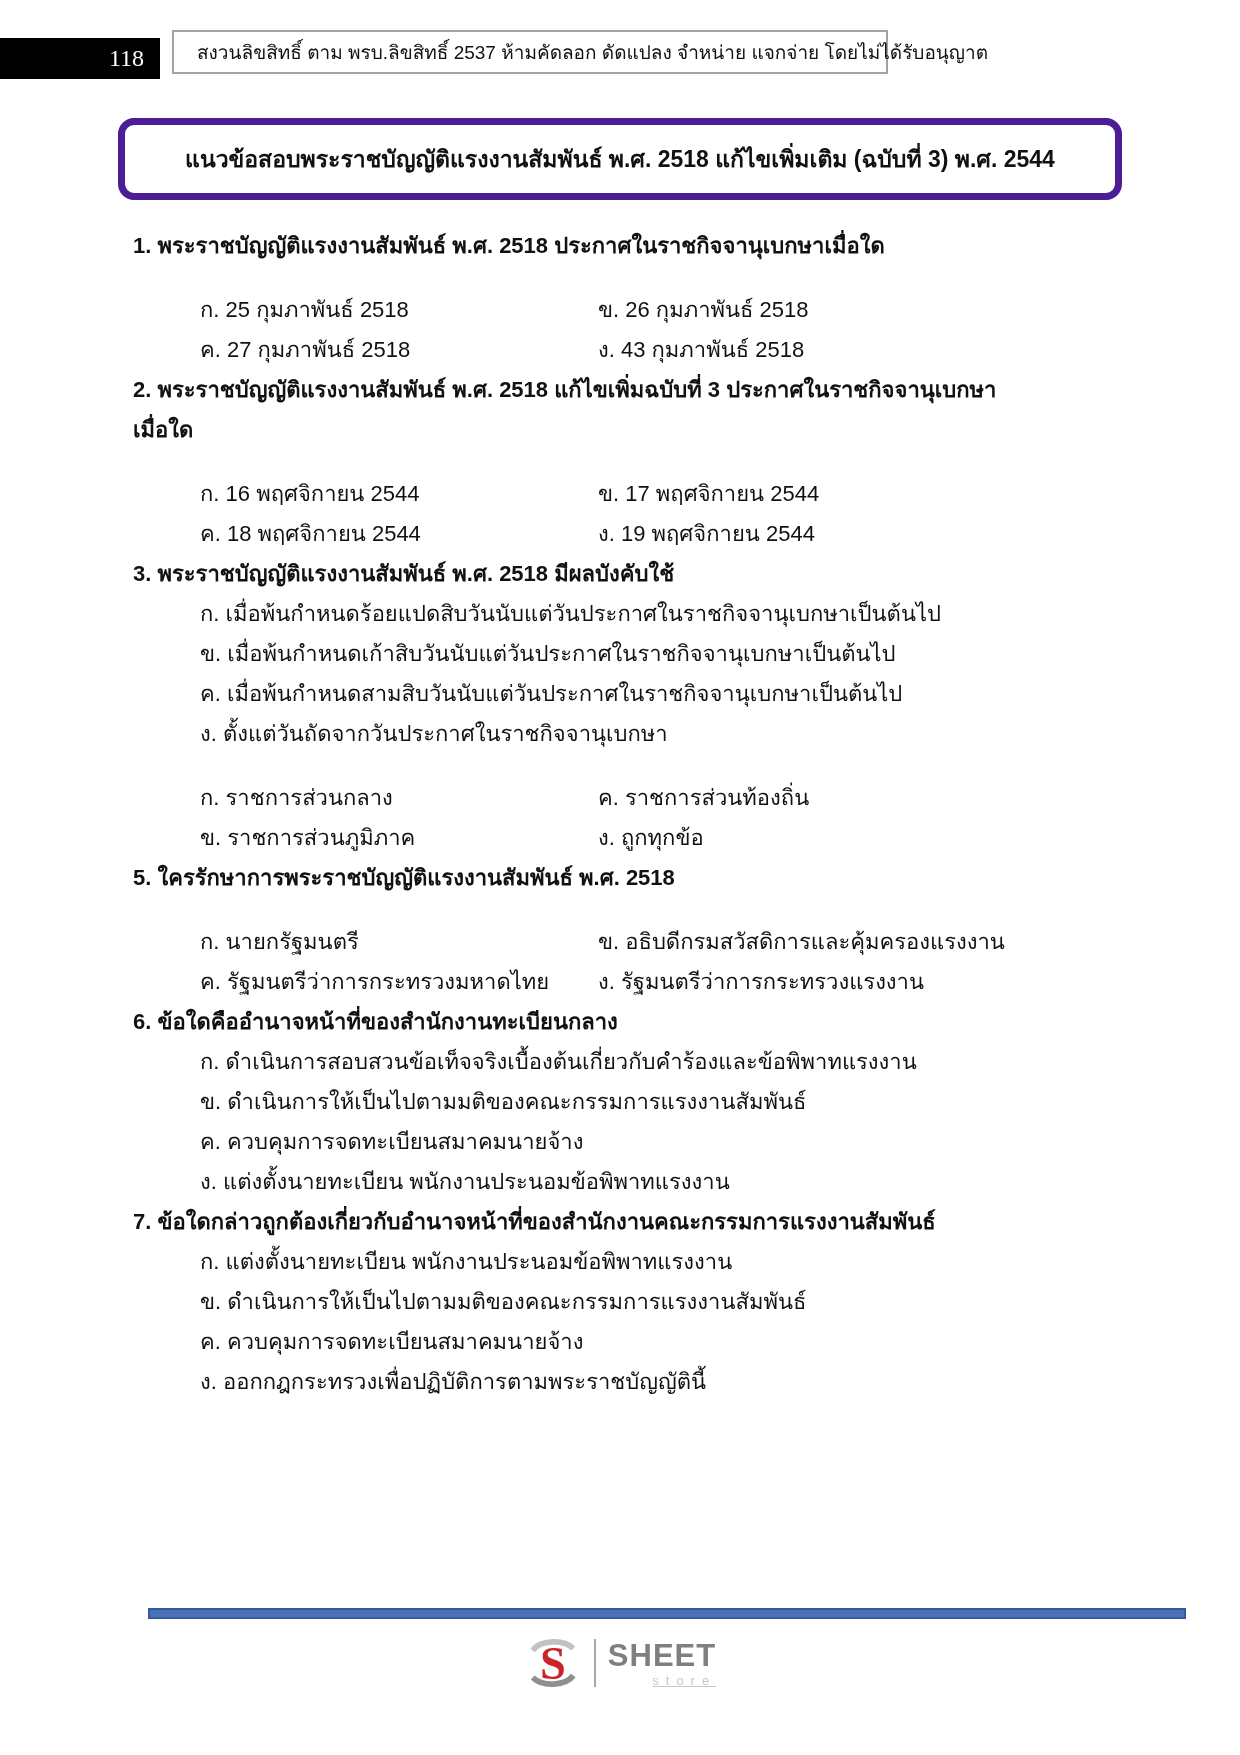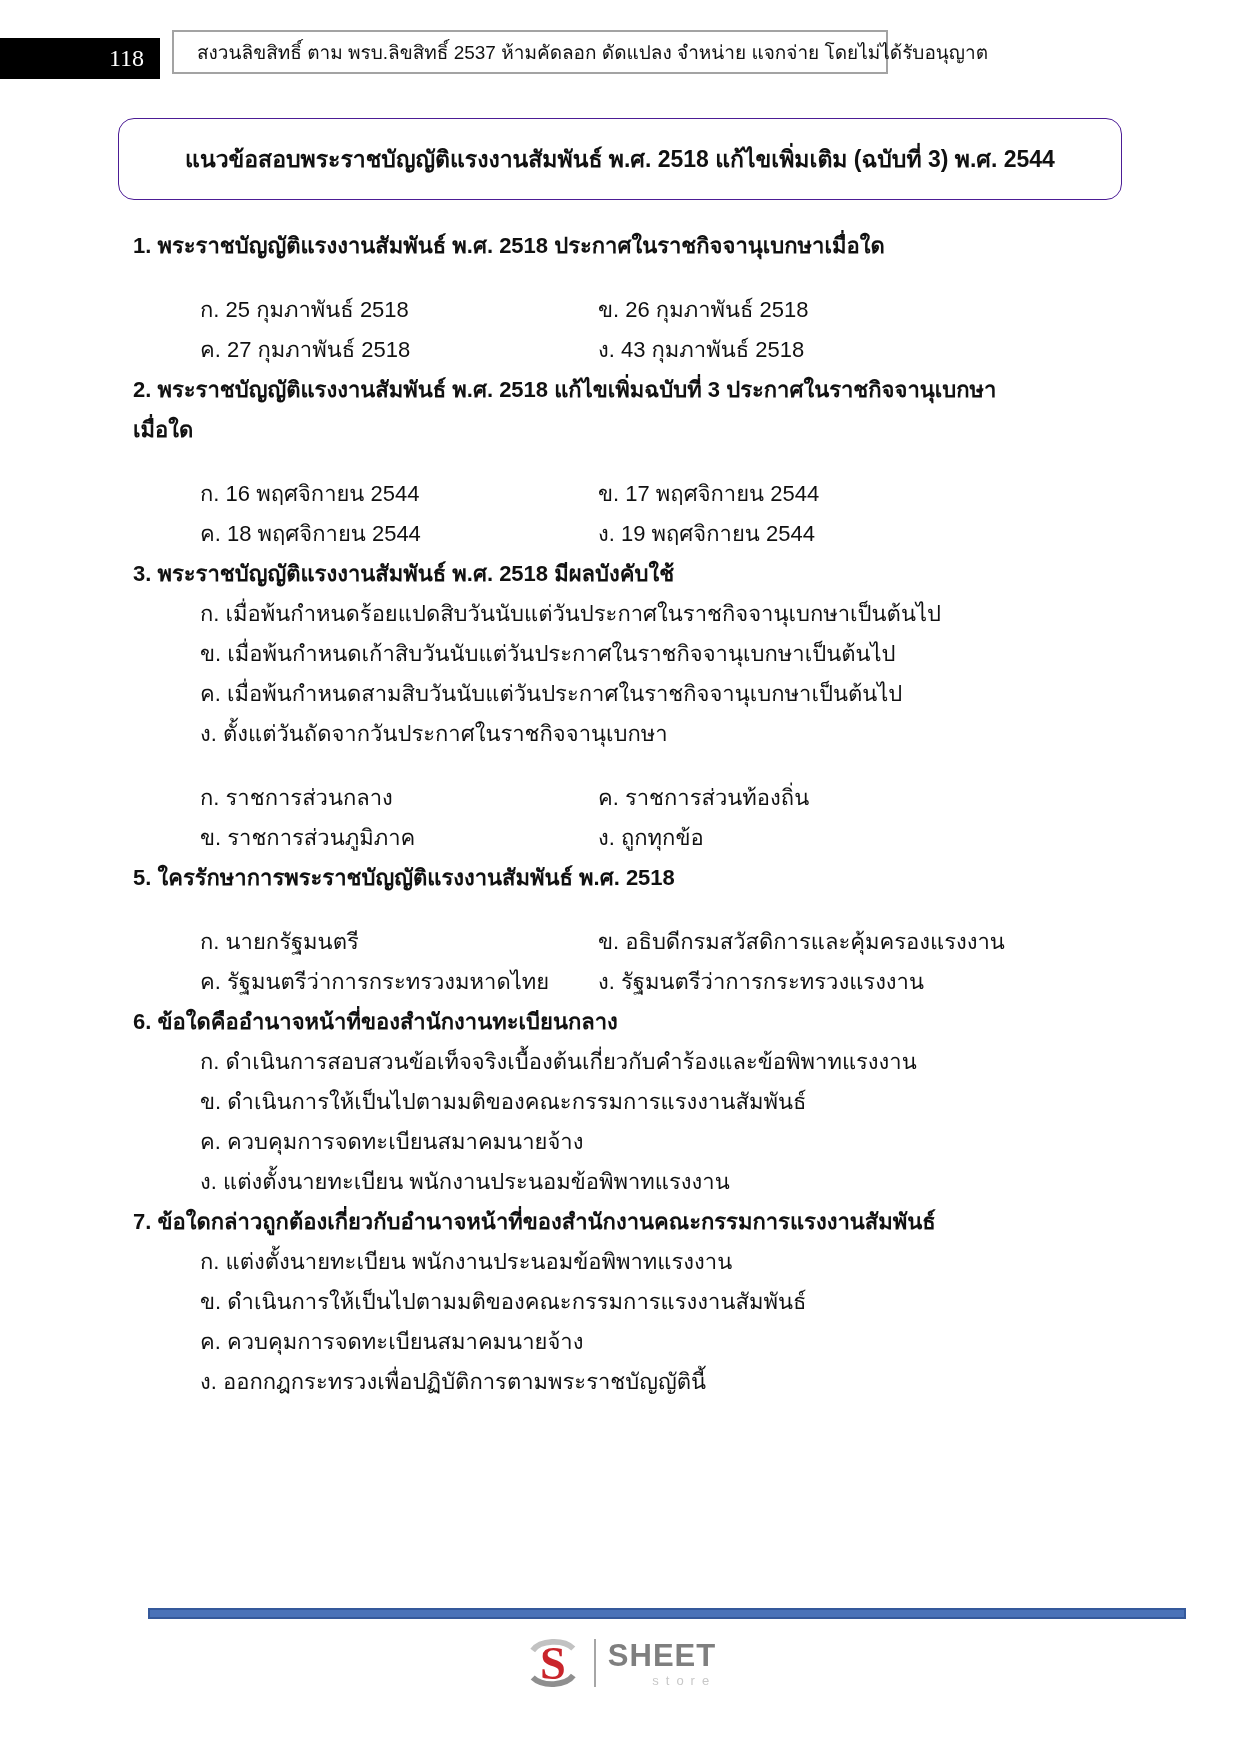--- a/index.html
+++ b/index.html
@@ -17,21 +17,21 @@
   }
   .copyright-box{
     position:absolute;left:172px;top:30px;width:716px;height:44px;
     border:2px solid #a3a3a3;box-sizing:border-box;
     display:flex;align-items:center;padding:0 23px;
     font-size:19px;white-space:nowrap;
   }
   
   .title-box{
     position:absolute;left:118px;top:118px;width:1004px;height:82px;
-    border:1px solid #4c1d95;border-radius:16px;box-sizing:border-box;
+    border:7px solid #4c1d95;border-radius:16px;box-sizing:border-box;
     display:flex;align-items:center;justify-content:center;
   }
   .title-box .title{
     font-weight:bold;font-size:23px;text-align:center;
   }
   
   .questions{
     position:absolute;left:133px;top:226px;width:1012px;
   }
   .q-text{
@@ -52,21 +52,21 @@
   .footer-logo{
     position:absolute;left:0;top:1628px;width:1240px;height:70px;
     display:flex;align-items:center;justify-content:center;gap:12px;
   }
   .logo-divider{width:2px;height:48px;background:#a6a6a6;}
   .logo-text{display:flex;flex-direction:column;align-items:flex-end;line-height:1;}
   .brand-main{
     font-size:31px;font-weight:bold;color:#7f7f7f;letter-spacing:1px;
   }
   .brand-sub{
-    font-size:13px;color:#c8c8c8;letter-spacing:7px;margin-top:3px;
+    font-size:13px;color:#c8c8c8;letter-spacing:7px;margin-top:3px;text-decoration:underline;
   }
 </style>
 </head>
 <body>
 
 <div class="page-number-box">
   <span>118</span>
 </div>
 
 <div class="copyright-box">

